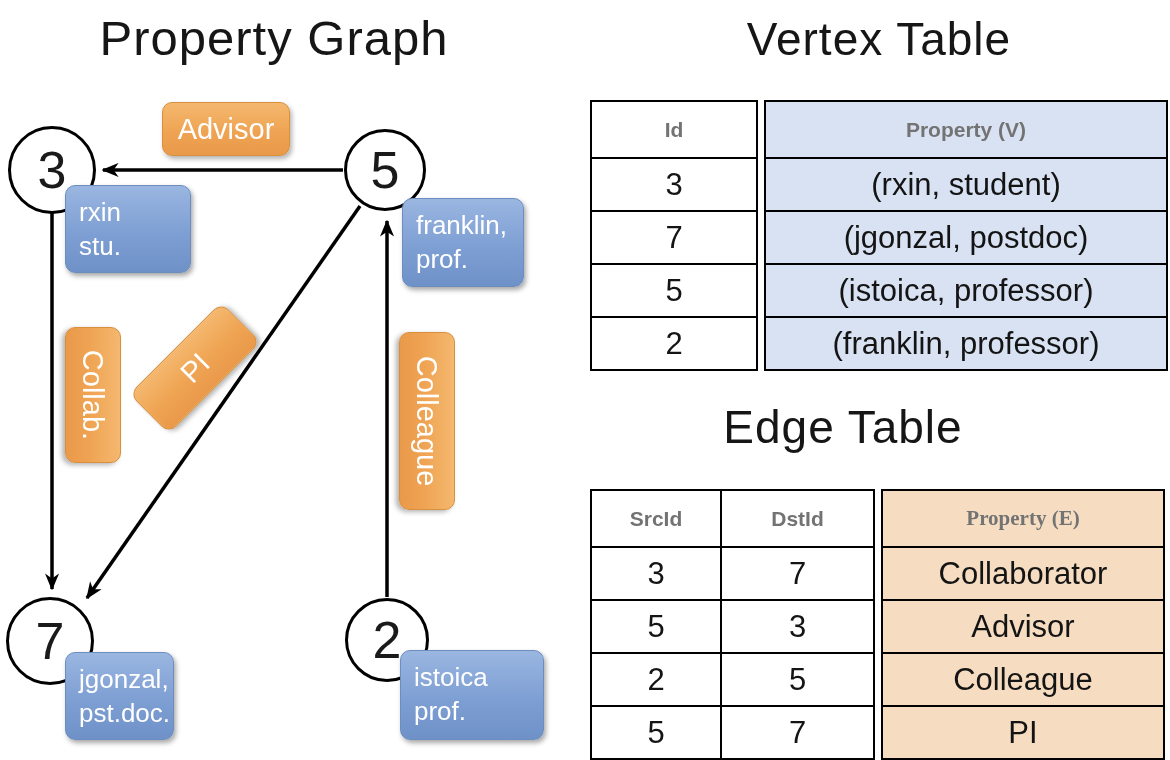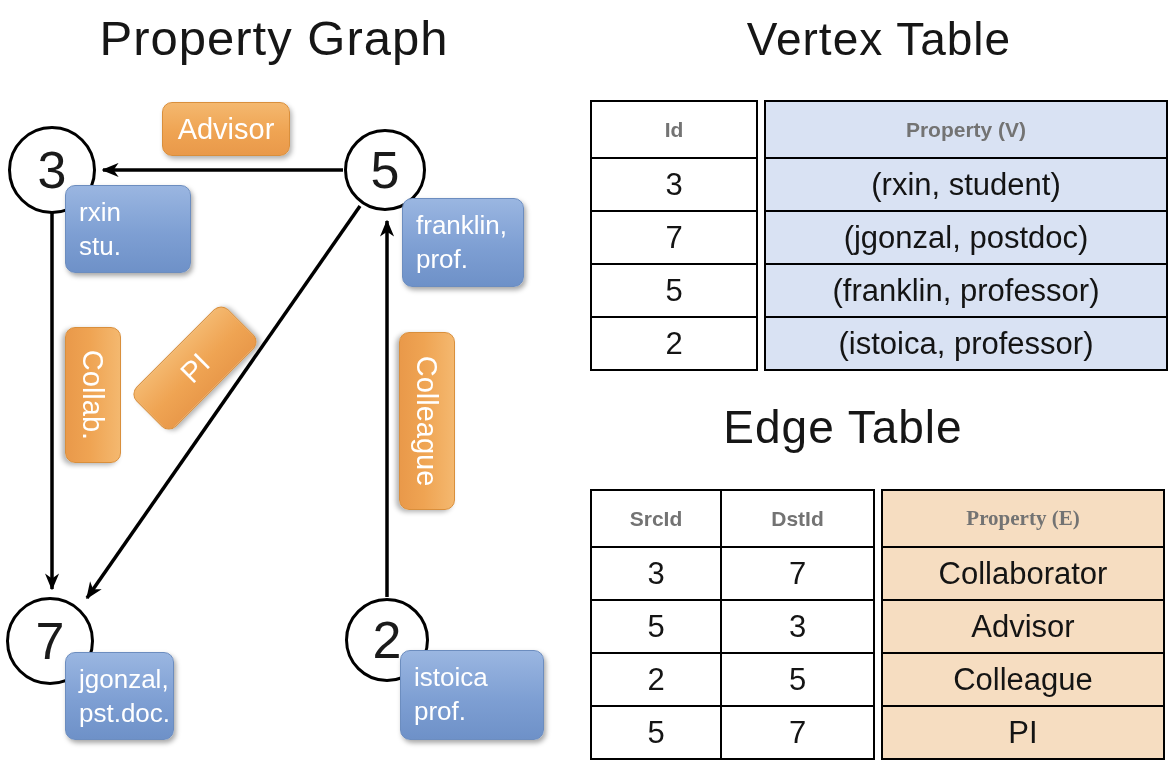--- a/index.html
+++ b/index.html
@@ -153,24 +153,24 @@
           </tr>
       </thead>
       <tbody>
         <tr>
             <td class="cell-blue">(rxin, student)</td>
           </tr>
         <tr>
             <td class="cell-blue">(jgonzal, postdoc)</td>
           </tr>
         <tr>
+            <td class="cell-blue">(istoica, professor)</td>
+          </tr>
+        <tr>
             <td class="cell-blue">(franklin, professor)</td>
-          </tr>
-        <tr>
-            <td class="cell-blue">(istoica, professor)</td>
           </tr>
       </tbody>
     </table>
   </div>
 
   <div class="rt-title et-title">Edge Table</div>
   <div class="tbl-wrap et-wrap">
     <table>
       <thead>
         <tr>

